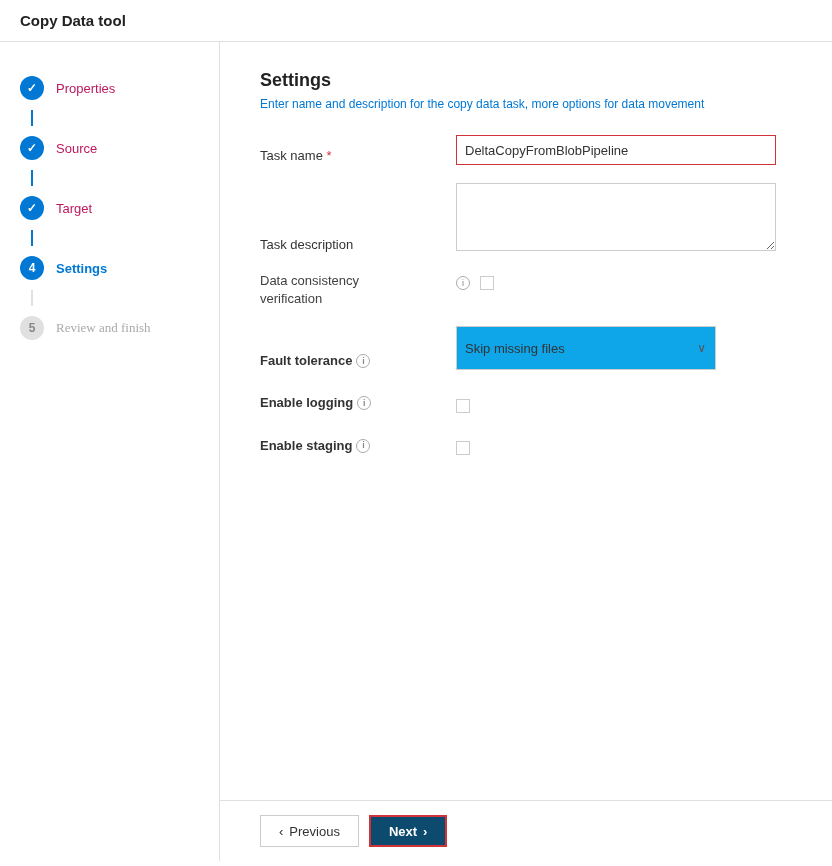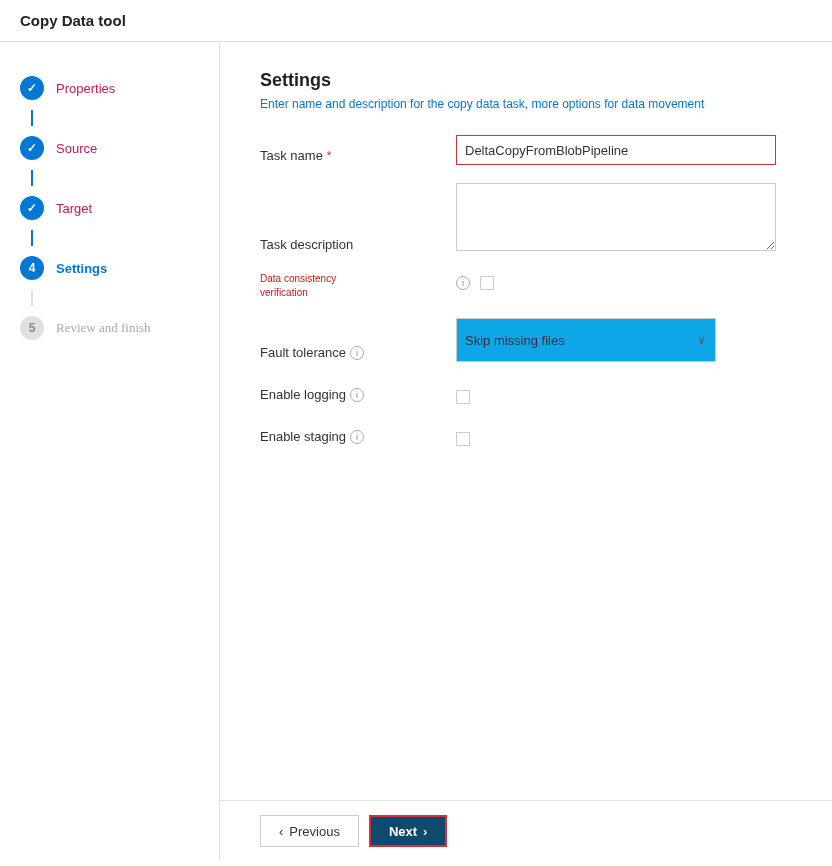--- a/index.html
+++ b/index.html
@@ -211,34 +211,35 @@
       color: #888;
       cursor: pointer;
       margin-right: 2px;
       flex-shrink: 0;
     }
 
     .label-with-info {
       display: flex;
       align-items: center;
       gap: 4px;
+      font-weight: bold;
     }
 
     .data-consistency-row {
       display: flex;
       align-items: flex-start;
       margin-bottom: 18px;
       gap: 16px;
     }
 
     .data-consistency-label {
       width: 180px;
       flex-shrink: 0;
-      font-size: 10px;
-      color: #b91c1c;
+      font-size: 13px;
+      color: #404040;
       line-height: 1.4;
     }
 
     .select-input {
       width: 260px;
       padding: 4px 8px;
       font-size: 13px;
       border: 1px solid #ccc;
       outline: none;
       color: #333;

